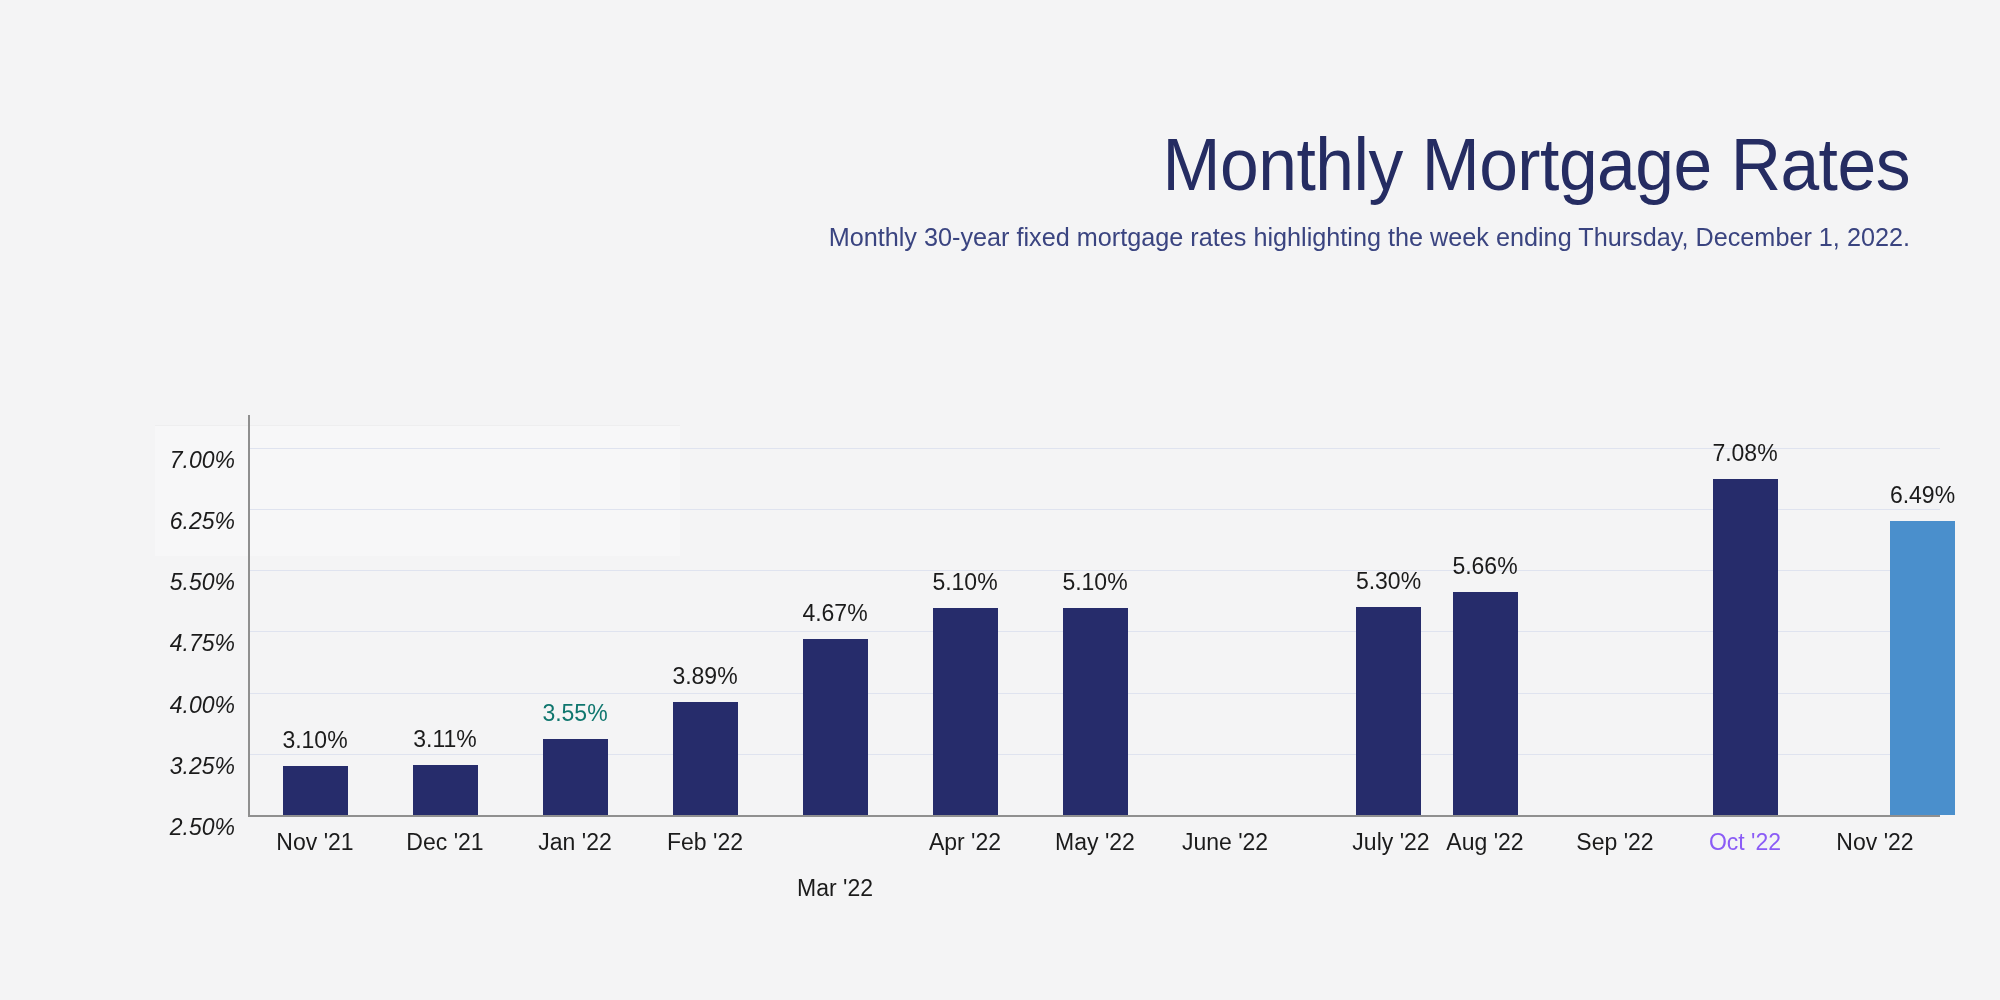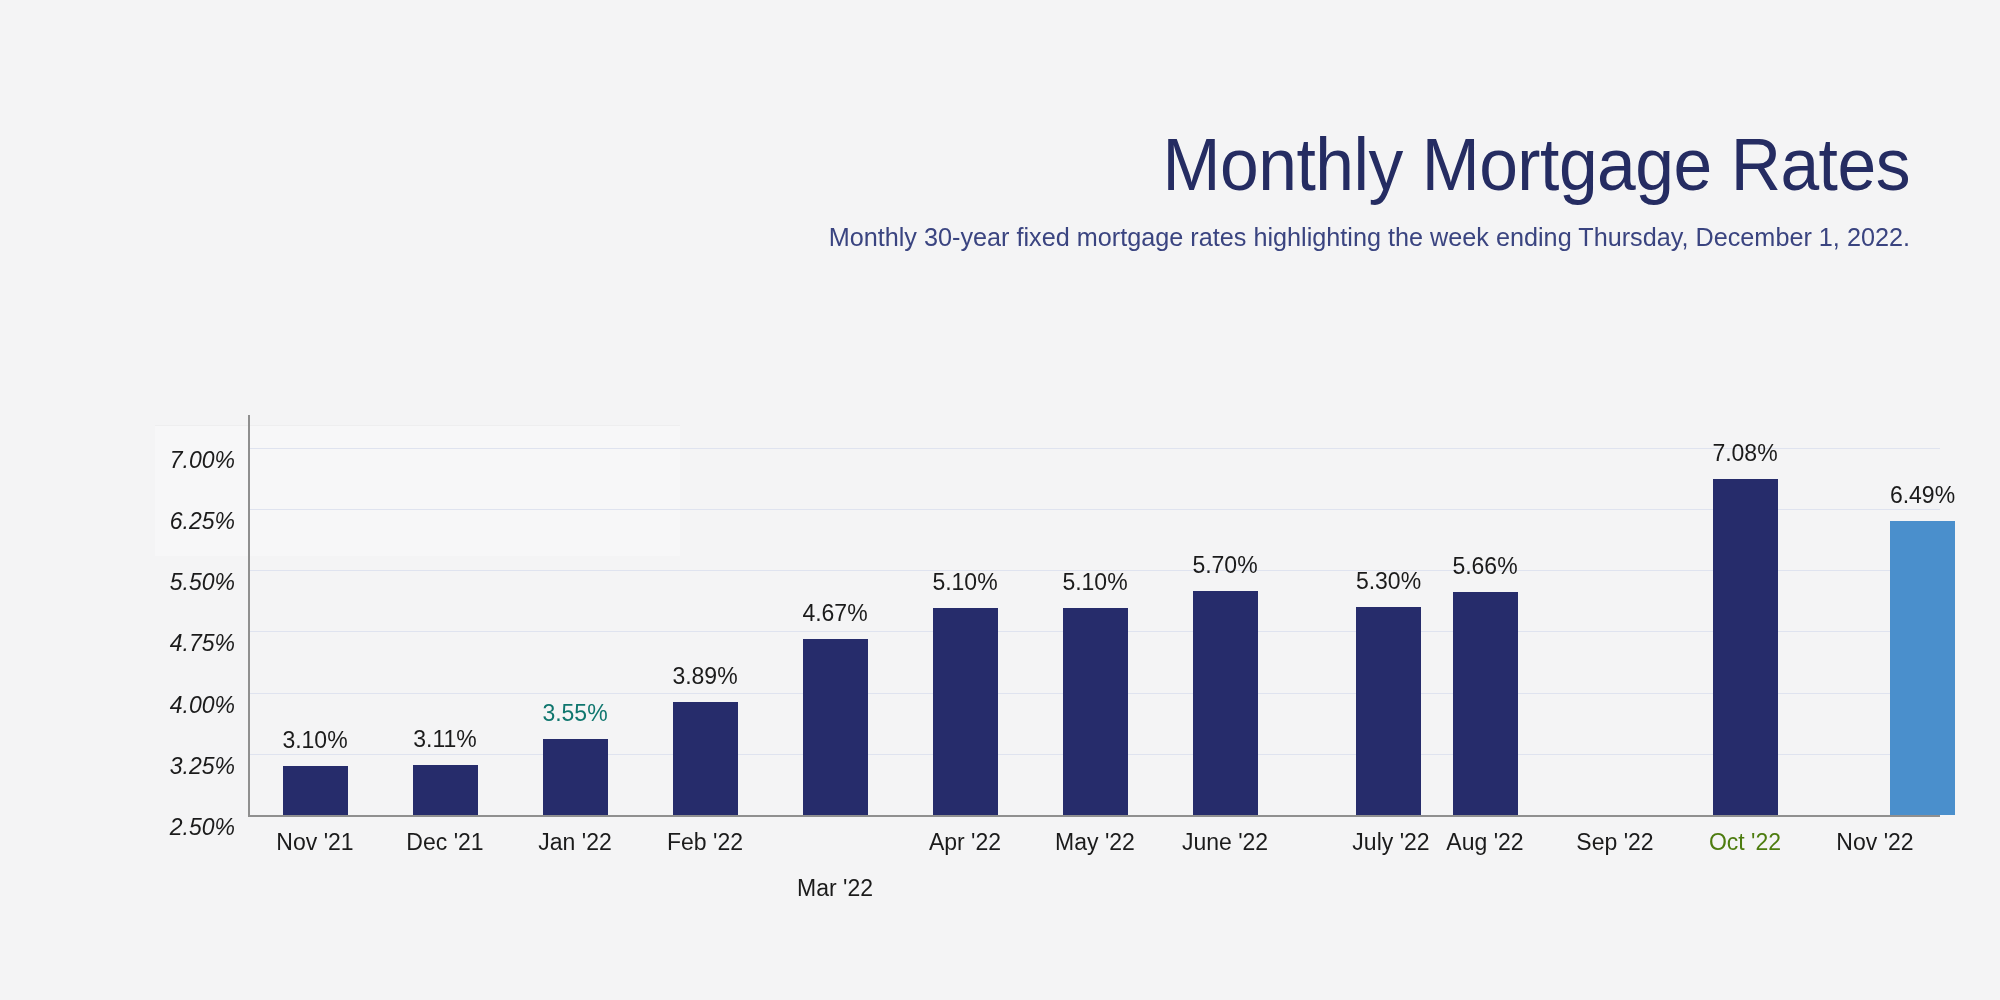--- a/index.html
+++ b/index.html
@@ -215,24 +215,20 @@
           <div class="bar-rect" style="height: 176.327px; background: rgb(38, 44, 107);"></div>
           <div class="bar-value-label" style="bottom: 188.327px; color: rgb(27, 27, 27);">4.67%</div>
         </div>
         <div class="bar-group" style="left: 682.5px; width: 65px; height: 400px;">
           <div class="bar-rect" style="height: 206.531px; background: rgb(38, 44, 107);"></div>
           <div class="bar-value-label" style="bottom: 218.531px; color: rgb(27, 27, 27);">5.10%</div>
         </div>
         <div class="bar-group" style="left: 812.5px; width: 65px; height: 400px;">
           <div class="bar-rect" style="height: 206.531px; background: rgb(38, 44, 107);"></div>
           <div class="bar-value-label" style="bottom: 218.531px; color: rgb(27, 27, 27);">5.10%</div>
-        </div>
-        <div class="bar-group" style="left: 942.5px; width: 65px; height: 400px;">
-          <div class="bar-rect" style="height: 223.673px; background: rgb(38, 44, 107);"></div>
-          <div class="bar-value-label" style="bottom: 235.673px; color: rgb(27, 27, 27);">5.70%</div>
         </div>
         <div class="bar-group" style="left: 1106px; width: 65px; height: 400px; text-align: right;">
           <div class="bar-rect" style="height: 208.163px; background: rgb(38, 44, 107);"></div>
           <div class="bar-value-label" style="bottom: 220.163px; color: rgb(27, 27, 27);">5.30%</div>
         </div>
         <div class="bar-group" style="left: 1202.5px; width: 65px; height: 400px;">
           <div class="bar-rect" style="height: 222.857px; background: rgb(38, 44, 107);"></div>
           <div class="bar-value-label" style="bottom: 234.857px; color: rgb(27, 27, 27);">5.66%</div>
         </div>
         <div class="bar-group" style="left: 1462.5px; width: 65px; height: 400px;">
@@ -250,18 +246,18 @@
         <div class="x-tick-label" style="left: 195px; color: rgb(27, 27, 27);">Dec '21</div>
         <div class="x-tick-label" style="left: 325px; color: rgb(27, 27, 27);">Jan '22</div>
         <div class="x-tick-label" style="left: 455px; color: rgb(27, 27, 27);">Feb '22</div>
         <div class="x-tick-label" style="left: 585px; color: rgb(27, 27, 27); margin-top: 46px;">Mar '22</div>
         <div class="x-tick-label" style="left: 715px; color: rgb(27, 27, 27);">Apr '22</div>
         <div class="x-tick-label" style="left: 845px; color: rgb(27, 27, 27);">May '22</div>
         <div class="x-tick-label" style="left: 975px; color: rgb(27, 27, 27);">June '22</div>
         <div class="x-tick-label" style="left: 1141px; color: rgb(27, 27, 27);">July '22</div>
         <div class="x-tick-label" style="left: 1235px; color: rgb(27, 27, 27);">Aug '22</div>
         <div class="x-tick-label" style="left: 1365px; color: rgb(27, 27, 27);">Sep '22</div>
-        <div class="x-tick-label" style="left: 1495px; color: #4d7c0f;">Oct '22</div>
+        <div class="x-tick-label" style="left: 1495px; color: #8b5cf6;">Oct '22</div>
         <div class="x-tick-label" style="left: 1625px; color: rgb(27, 27, 27);">Nov '22</div>
       </div>
   </div>
 
 </div>
 
 </body></html>

